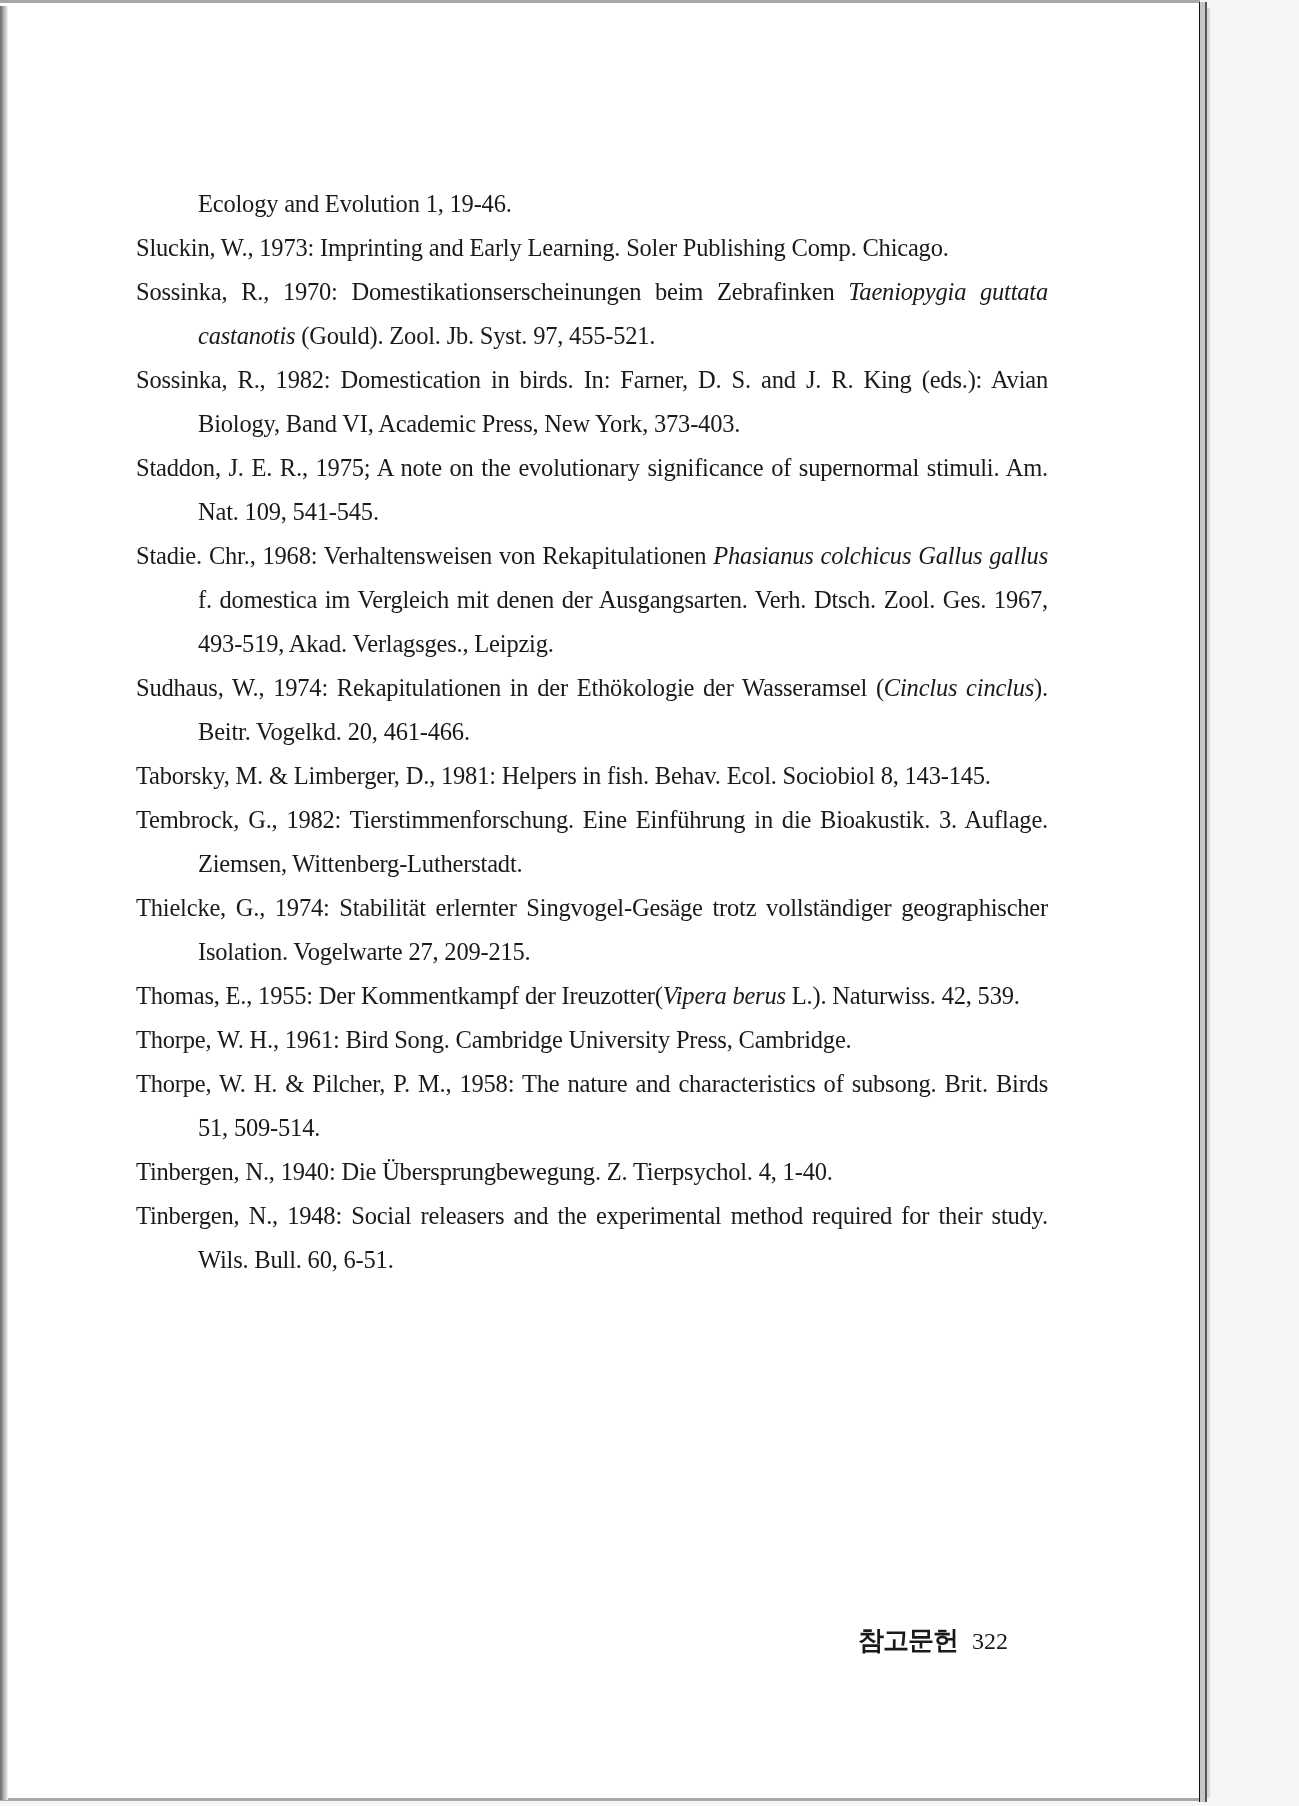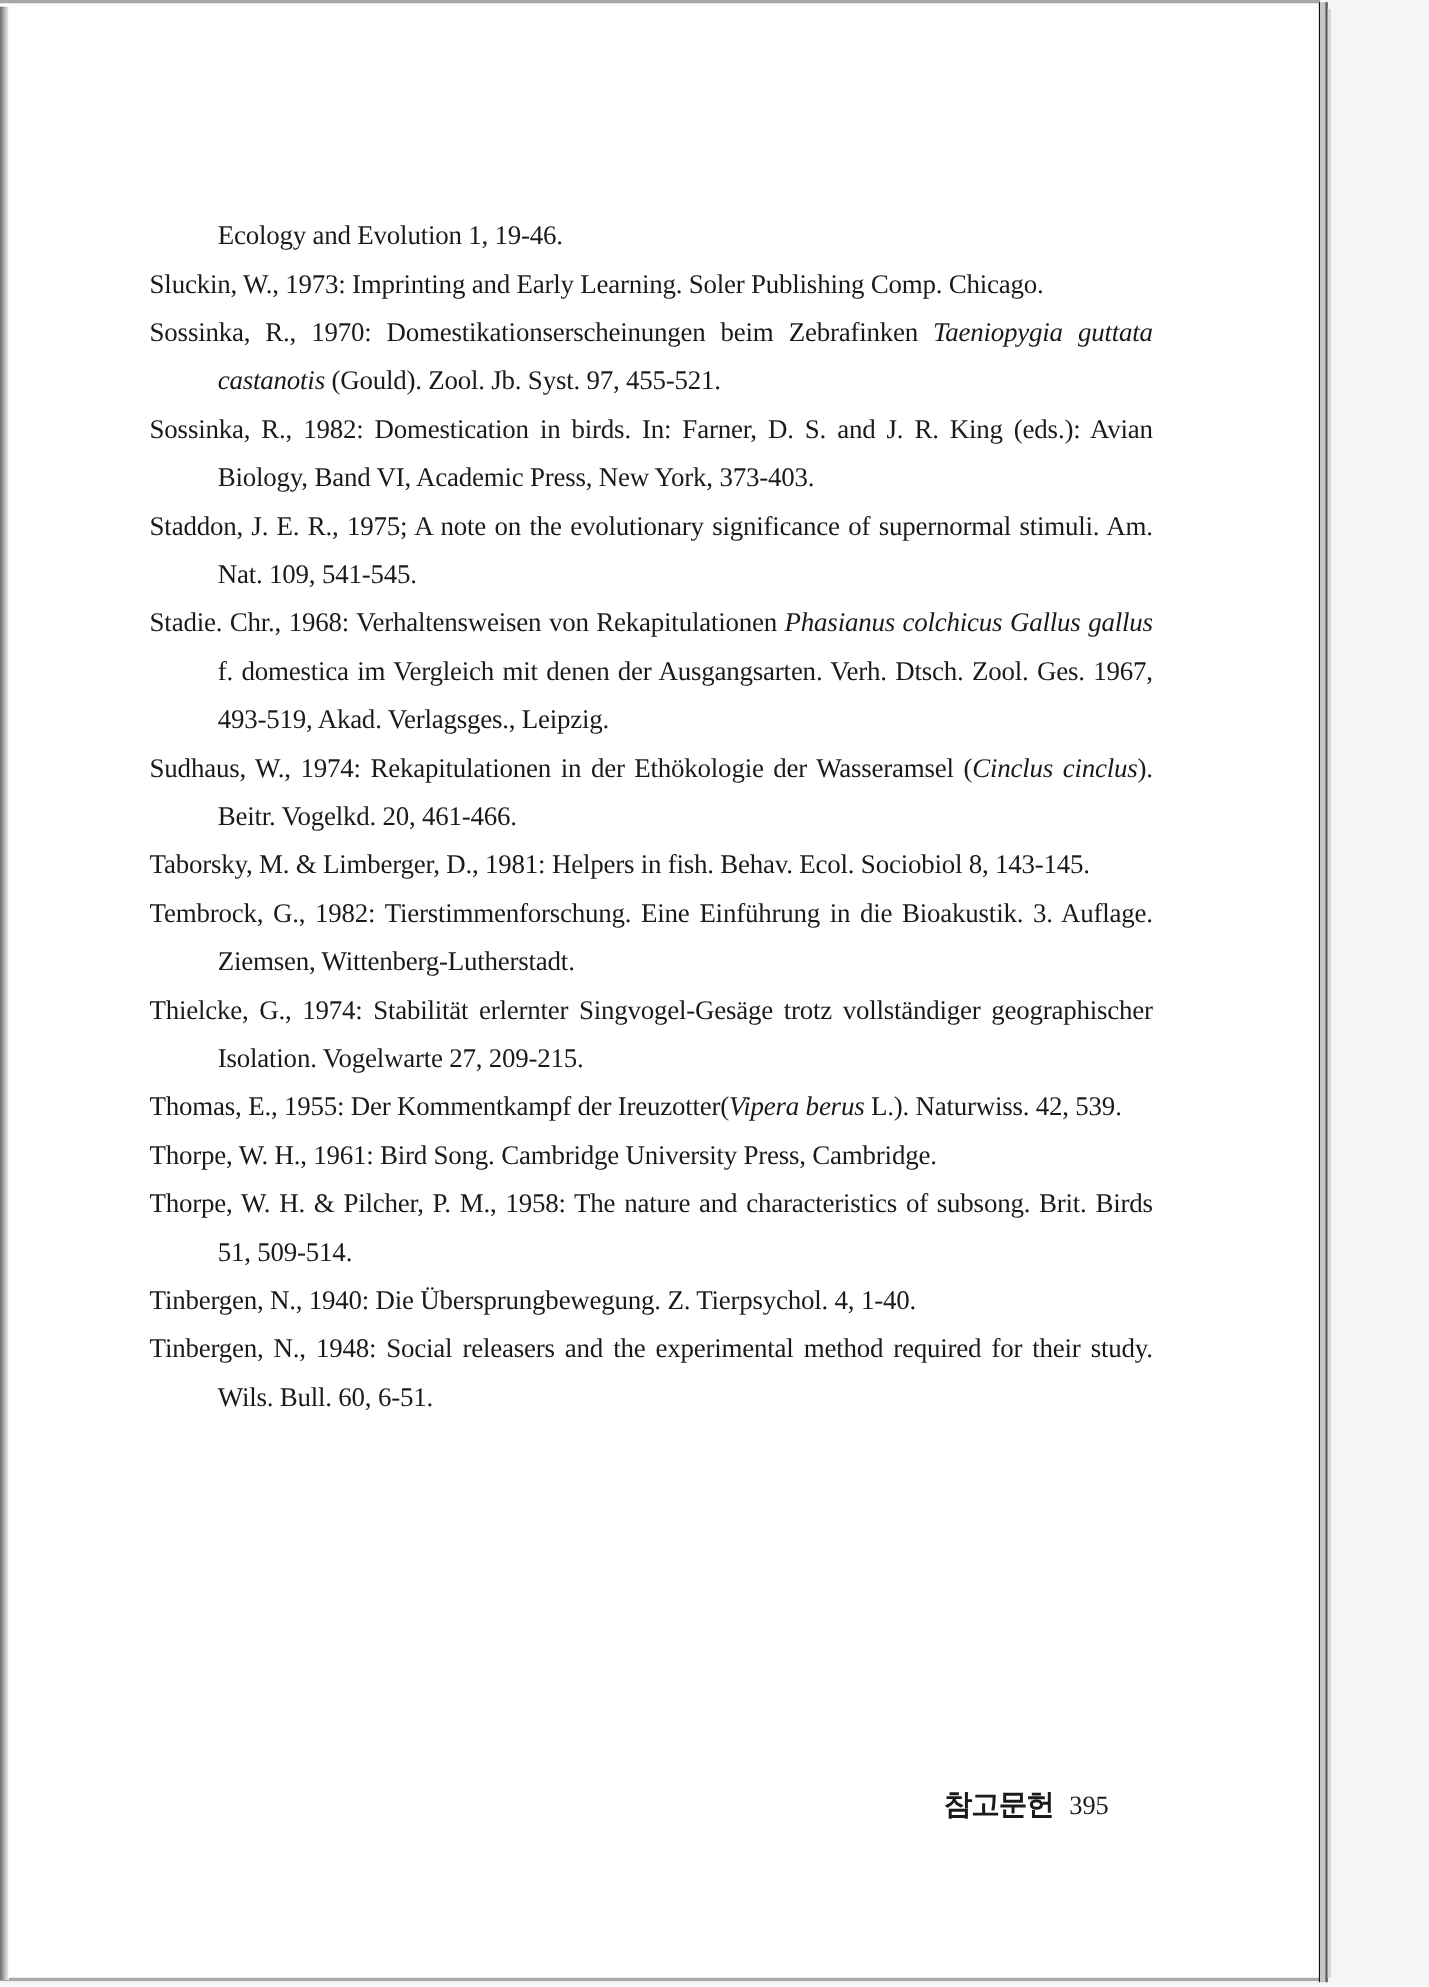--- a/index.html
+++ b/index.html
@@ -48,21 +48,21 @@
       position: absolute;
       left: 1207px;
       top: 8px;
       width: 3px;
       height: 1790px;
       background: #d8d8d8;
     }
     .refs {
       position: absolute;
       left: 136px;
-      top: 190px;
+      top: 179px;
       width: 912px;
       font-size: 24.5px;
       color: #1a1a1a;
       letter-spacing: -0.2px;
     }
     .ref {
       margin: 0;
       padding-left: 62px;
       text-indent: -62px;
       line-height: 44px;
@@ -114,17 +114,17 @@
         <p class="ref"><span>Thielcke, G., 1974: Stabilität erlernter Singvogel-Gesäge trotz vollständiger geographischer Isolation. Vogelwarte 27, 209-215.</span></p>
         <p class="ref"><span>Thomas, E., 1955: Der Kommentkampf der Ireuzotter(</span><i>Vipera berus</i><span> L.). Naturwiss. 42, 539.</span></p>
         <p class="ref"><span>Thorpe, W. H., 1961: Bird Song. Cambridge University Press, Cambridge.</span></p>
         <p class="ref"><span>Thorpe, W. H. &amp; Pilcher, P. M., 1958: The nature and characteristics of subsong. Brit. Birds 51, 509-514.</span></p>
         <p class="ref"><span>Tinbergen, N., 1940: Die Übersprungbewegung. Z. Tierpsychol. 4, 1-40.</span></p>
         <p class="ref"><span>Tinbergen, N., 1948: Social releasers and the experimental method required for their study. Wils. Bull. 60, 6-51.</span></p>
       </div>
   </div>
 
   <div class="footer">
-    <span class="section">참고문헌</span><span class="pageno">395</span>
+    <span class="section">참고문헌</span><span class="pageno">322</span>
   </div>
 </div>
 <div class="page-right-edge"></div>
 <div class="page-right-shadow"></div>
 
 </body></html>

